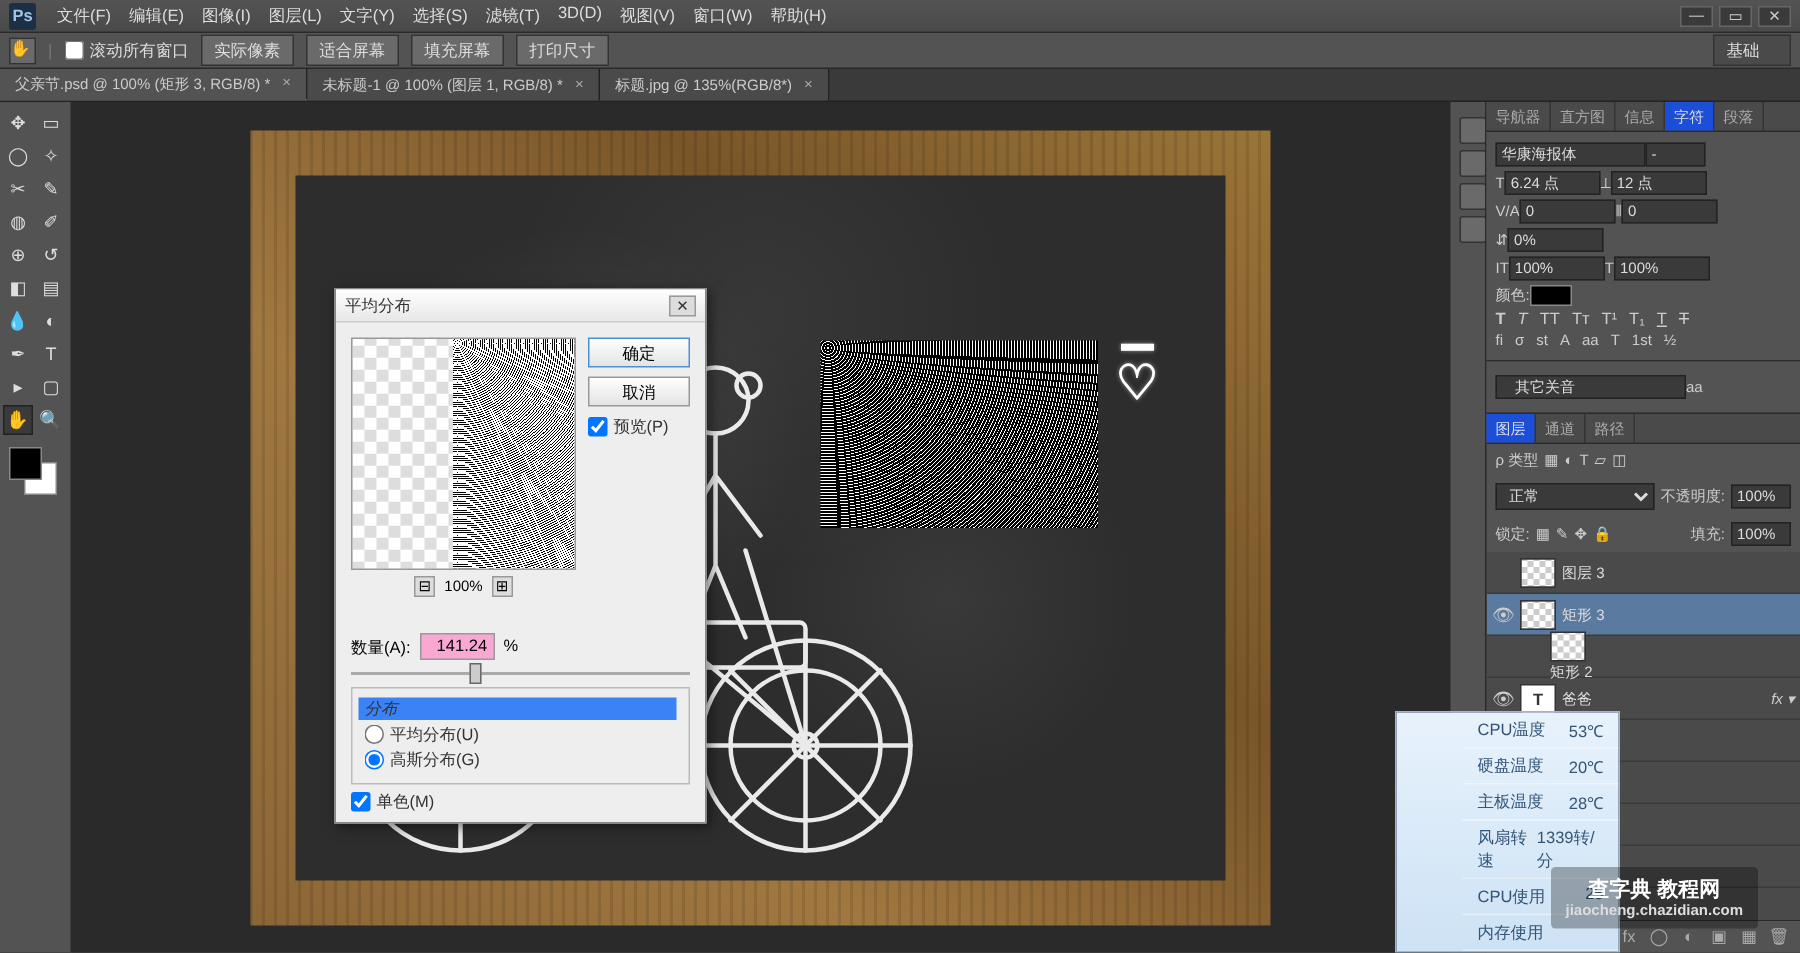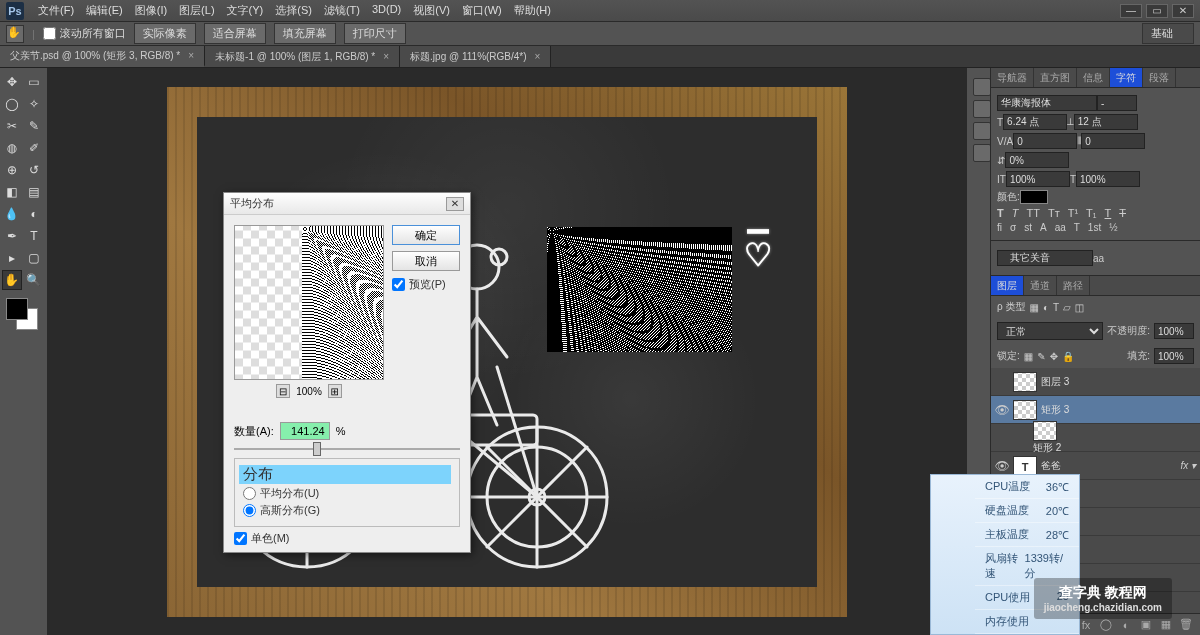--- a/index.html
+++ b/index.html
@@ -53,25 +53,25 @@
 .preview-box { width: 150px; height: 155px; border: 1px solid #999; background: repeating-conic-gradient(#fff 0 25%, #ddd 0 50%) 0/16px 16px; position: relative; overflow:hidden; }
 .preview-noise { position:absolute; top:0; right:0; width:55%; height:100%; background: repeating-radial-gradient(circle at 3px 3px, #000 0, #000 .5px, #fff .5px, #fff 1.5px); filter: contrast(200%); }
 .dialog-right { display: flex; flex-direction: column; gap: 6px; }
 .dlg-btn { width: 68px; height: 20px; background: linear-gradient(#fefefe,#e4e4e4); border: 1px solid #999; font-size: 11px; cursor: pointer; }
 .dlg-btn.primary { border-color: #4a90d9; }
 .dlg-check { display: flex; align-items: center; gap: 4px; font-size: 11px; color: #333; }
 .dialog-section { padding: 6px 10px; }
 .preview-controls { display: flex; align-items: center; justify-content: center; gap: 6px; font-size: 10px; }
 .zoom-btn { width: 14px; height: 14px; border: 1px solid #999; background: #ddd; font-size:10px; display:flex; align-items:center; justify-content:center; cursor:pointer; }
 .amount-row { display: flex; align-items: center; gap: 6px; font-size: 11px; margin-top:8px; }
-.amount-input { width: 50px; height: 18px; border: 1px solid #999; background: #86efac; padding: 0 4px; font-size: 11px; text-align:right; }
+.amount-input { width: 50px; height: 18px; border: 1px solid #999; background: #f9a8d4; padding: 0 4px; font-size: 11px; text-align:right; }
 .slider-track { height: 2px; background: #aaa; position: relative; margin: 8px 0; }
 .slider-thumb { position: absolute; width: 8px; height: 14px; background: #ccc; border: 1px solid #666; top: -6px; left: 35%; cursor: pointer; }
 .fieldset { border: 1px solid #bbb; padding: 6px 8px; margin: 4px 0; }
-.fieldset-legend { font-size: 15px; color: #333; background:#7dd3fc; padding: 0 4px; margin-left:-4px; }
+.fieldset-legend { font-size: 11px; color: #333; background:#3b82f6; padding: 0 4px; margin-left:-4px;font-style:italic; }
 .radio-row { display: flex; align-items: center; gap: 4px; font-size: 11px; color: #333; margin: 2px 0; }
 
 
 .right-panels { width: 210px; background: #535353; border-left: 1px solid #2a2a2a; display: flex; flex-direction: column; }
 .mini-tabs { height: 20px; background: #4a4a4a; display: flex; border-bottom: 1px solid #2a2a2a; }
 .mini-tab { padding: 3px 6px; color: #aaa; font-size: 10px; border-right: 1px solid #333; cursor: pointer; }
 .mini-tab.active { background: #1d4ed8; color: #ddd; }
 .panel-body { padding: 4px 6px; background: #535353; }
 .input-row { display: flex; align-items: center; gap: 0; margin: 3px 0; }
 .panel-input { width: 64px; height: 16px; background: #3a3a3a; border: 1px solid #222; color: #ddd; font-size: 10px; padding: 0 3px; }
@@ -147,21 +147,21 @@
 <div class="tab-bar" id="tab-bar">
     <div class="doc-tab active">
       <span>父亲节.psd @ 100% (矩形 3, RGB/8) *</span>
       <span class="tab-close">×</span>
     </div>
     <div class="doc-tab">
       <span>未标题-1 @ 100% (图层 1, RGB/8) *</span>
       <span class="tab-close">×</span>
     </div>
     <div class="doc-tab">
-      <span>标题.jpg @ 111%(RGB/4*)</span>
+      <span>标题.jpg @ 135%(RGB/8*)</span>
       <span class="tab-close">×</span>
     </div>
   </div>
 
 <div class="main-area">
 
   <div class="toolbox">
     <div class="tool-row">
         <div class="tool">✥</div>
         <div class="tool">▭</div>
@@ -368,21 +368,21 @@
           <span>A</span>
           <span>aa</span>
           <span>T</span>
           <span>1st</span>
           <span>½</span>
       </div>
     </div>
     <div class="divider"></div>
     <div class="panel-body" style="padding:6px">
       <div class="input-row">
-          <input class="panel-input" style="width: 96px; padding-left: 12px;" value="其它关音">
+          <input class="panel-input" style="width: 127px; padding-left: 12px;" value="其它关音">
           <span class="panel-label">aa</span>
         </div>
     </div>
     <div class="divider"></div>
 
     <div class="layers-panel">
       <div class="mini-tabs" id="layers-tabs">
           <div class="mini-tab active">图层</div>
           <div class="mini-tab">通道</div>
           <div class="mini-tab">路径</div>
@@ -476,21 +476,21 @@
         <div class="layer-btn">▦</div>
         <div class="layer-btn">🗑</div>
       </div>
     </div>
   </div>
 </div>
 
 <div class="cpu-monitor" id="cpu-monitor">
     <div class="cpu-row">
       <span>CPU温度</span>
-      <span>36℃</span>
+      <span>53℃</span>
     </div>
     <div class="cpu-row">
       <span>硬盘温度</span>
       <span>20℃</span>
     </div>
     <div class="cpu-row">
       <span>主板温度</span>
       <span>28℃</span>
     </div>
     <div class="cpu-row">

